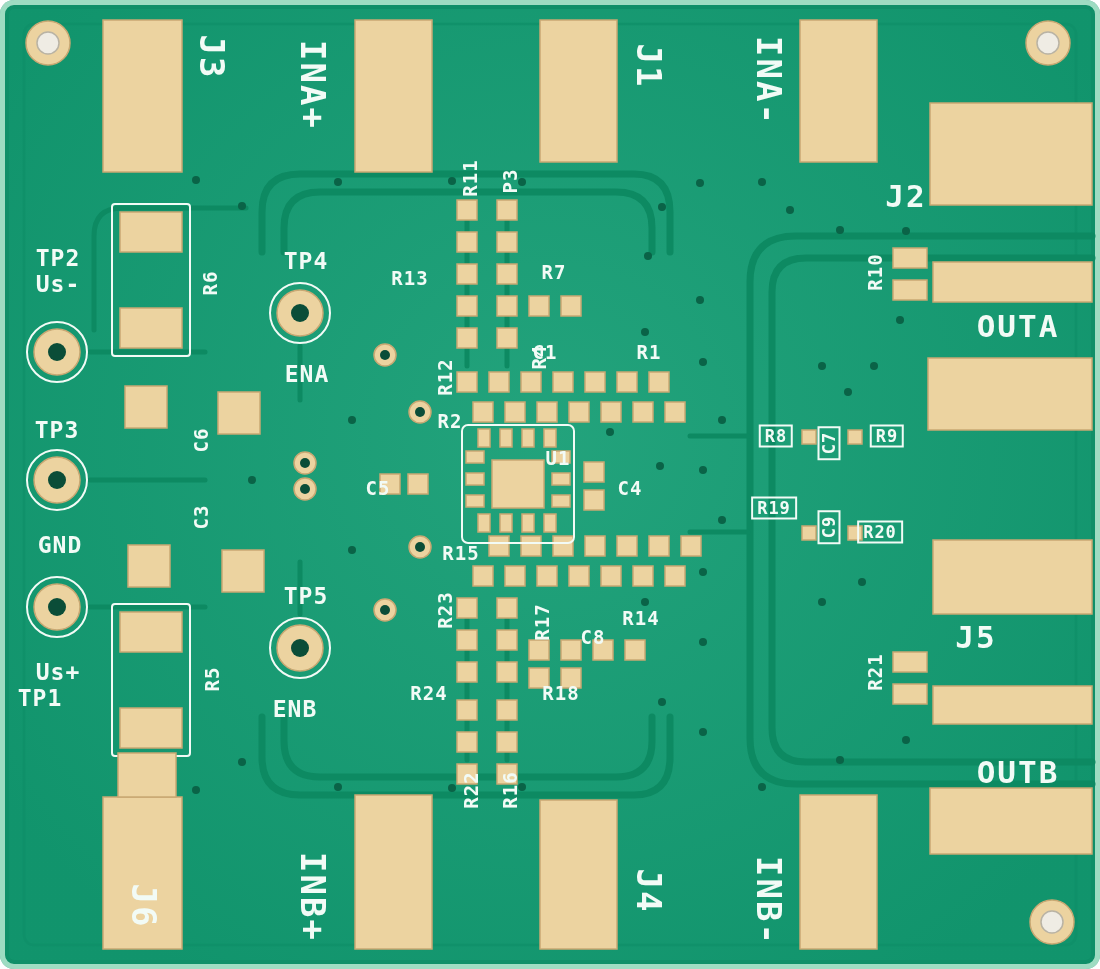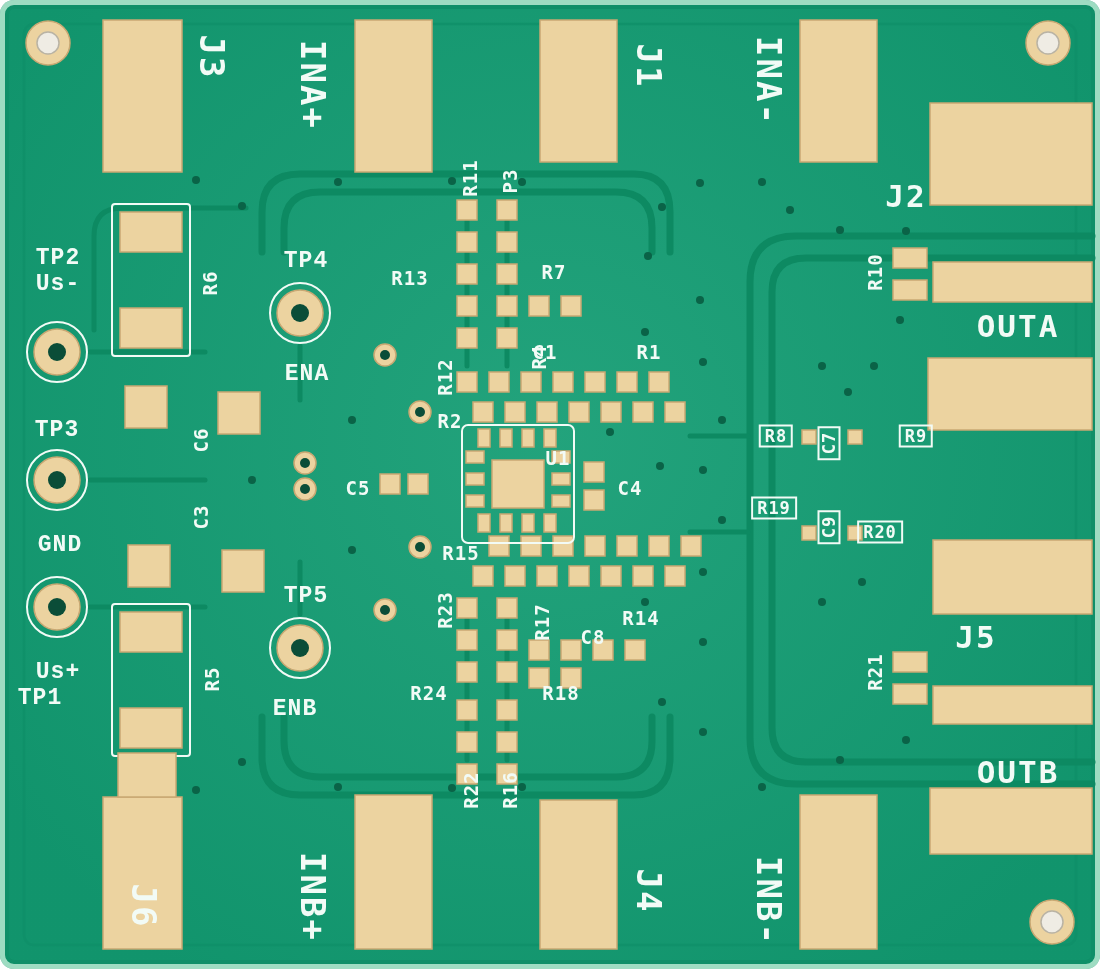--- a/index.html
+++ b/index.html
@@ -24,21 +24,21 @@
 
   .lbl{
     position:absolute;color:#f2fbf6;white-space:nowrap;
     transform:translate(-50%,-50%);
     font-weight:bold;letter-spacing:1px;line-height:1;
   }
   .r90{transform:translate(-50%,-50%) rotate(90deg);}
   .rn90{transform:translate(-50%,-50%) rotate(-90deg);}
   .big{font-size:34px;letter-spacing:2px;}
   .mid{font-size:31px;letter-spacing:2px;}
-  .tp{font-size:23px;font-family:Liberation Mono, monospace;}
+  .tp{font-size:23px;}
   .ref{font-size:19px;}
   .boxed{font-size:17px;border:2px solid #f2fbf6;padding:1px 4px;}
   .boxed.rn90{transform:translate(-50%,-50%) rotate(-90deg);}
 </style>
 </head>
 <body>
 
 <div class="board">
 
   <svg class="art" width="1100" height="969" viewBox="0 0 1100 969">
@@ -338,35 +338,35 @@
   <div class="lbl ref rn90" style="left:470px;top:178px">R11</div>
   <div class="lbl ref rn90" style="left:510px;top:181px">P3</div>
   <div class="lbl ref" style="left:410px;top:278px">R13</div>
   <div class="lbl ref" style="left:554px;top:272px">R7</div>
   <div class="lbl ref rn90" style="left:445px;top:377px">R12</div>
   <div class="lbl ref rn90" style="left:539px;top:357px">R4</div>
   <div class="lbl ref" style="left:545px;top:352px">C1</div>
   <div class="lbl ref" style="left:649px;top:352px">R1</div>
   <div class="lbl ref" style="left:450px;top:421px">R2</div>
   <div class="lbl ref" style="left:558px;top:458px">U1</div>
-  <div class="lbl ref" style="left:358px;top:488px">C5</div>
+  <div class="lbl ref" style="left:378px;top:488px">C5</div>
   <div class="lbl ref" style="left:630px;top:488px">C4</div>
   <div class="lbl ref" style="left:461px;top:553px">R15</div>
   <div class="lbl ref rn90" style="left:445px;top:610px">R23</div>
   <div class="lbl ref rn90" style="left:542px;top:622px">R17</div>
   <div class="lbl ref" style="left:593px;top:637px">C8</div>
   <div class="lbl ref" style="left:641px;top:618px">R14</div>
   <div class="lbl ref" style="left:429px;top:693px">R24</div>
   <div class="lbl ref" style="left:561px;top:693px">R18</div>
   <div class="lbl ref rn90" style="left:471px;top:790px">R22</div>
   <div class="lbl ref rn90" style="left:510px;top:790px">R16</div>
 
   <div class="lbl ref rn90" style="left:875px;top:272px">R10</div>
   <div class="lbl ref rn90" style="left:875px;top:672px">R21</div>
 
   <div class="lbl boxed" style="left:776px;top:436px">R8</div>
   <div class="lbl boxed rn90" style="left:829px;top:443px">C7</div>
-  <div class="lbl boxed" style="left:916px;top:436px">R9</div>
+  <div class="lbl boxed" style="left:887px;top:436px">R9</div>
   <div class="lbl boxed" style="left:774px;top:508px">R19</div>
   <div class="lbl boxed rn90" style="left:829px;top:527px">C9</div>
   <div class="lbl boxed" style="left:880px;top:532px">R20</div>
 
 </div>
 
 </body></html>

